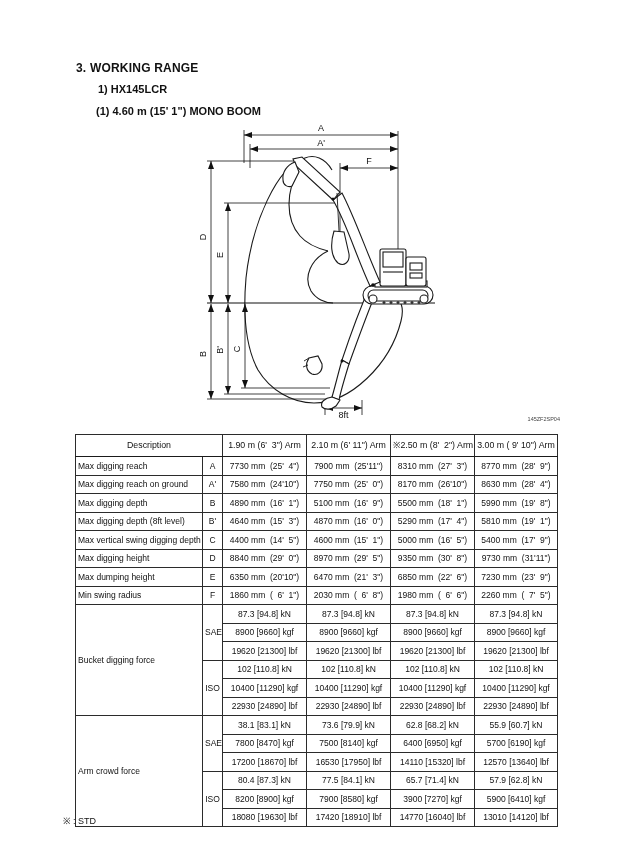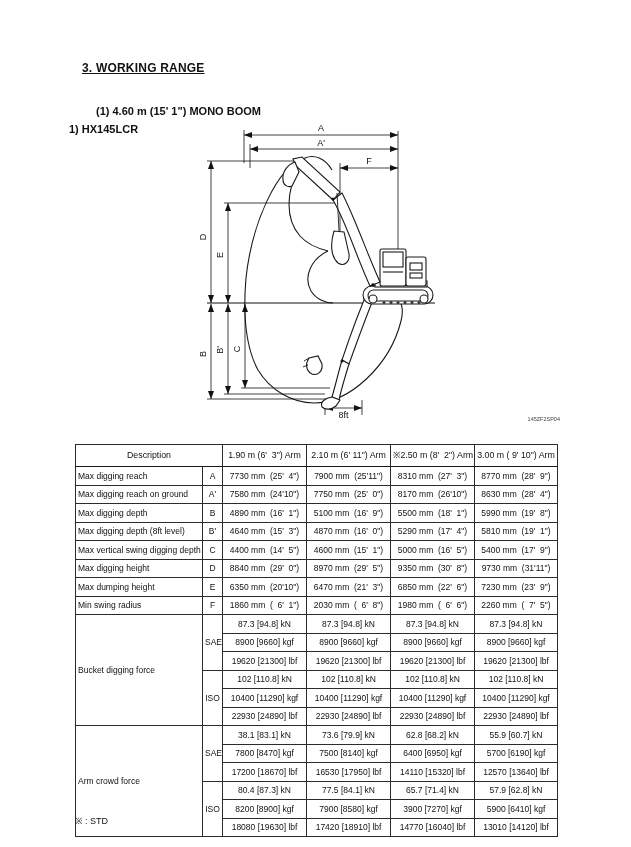--- a/index.html
+++ b/index.html
@@ -19,22 +19,22 @@
   td.force{padding-right:8px;}
   .footnote{font-size:9px;white-space:pre;}
   
   svg text{font-family:"Liberation Sans",sans-serif;fill:#111;}
   .dimtxt{font-size:9px;}
   .figcode{font-size:5.5px;fill:#444;}
 </style>
 </head>
 <body>
 
-<div class="abs title1" style="left:82px;top:61px;text-decoration:underline;">3. WORKING RANGE</div>
-<div class="abs title2" style="left:69px;top:83px;margin-top:40px;">1) HX145LCR</div>
+<div class="abs title1" style="left:76px;top:61px;">3. WORKING RANGE</div>
+<div class="abs title2" style="left:98px;top:83px;">1) HX145LCR</div>
 <div class="abs title3" style="left:96px;top:105px;">(1) 4.60 m (15'  1") MONO BOOM</div>
 
 <div class="abs" style="left:192px;top:118px;width:380px;height:315px;">
 <svg width="380" height="315" viewBox="0 0 380 315">
   <defs>
     <marker id="ar" markerUnits="userSpaceOnUse" markerWidth="9" markerHeight="7" refX="8" refY="3" orient="auto-start-reverse">
       <path d="M0,0 L8,3 L0,6 Z" fill="#111"></path>
     </marker>
   </defs>
 
@@ -116,21 +116,21 @@
     <text transform="translate(31,137) rotate(-90)" text-anchor="middle" class="dimtxt">E</text>
     <text transform="translate(14,236) rotate(-90)" text-anchor="middle" class="dimtxt">B</text>
     <text transform="translate(31,232) rotate(-90)" text-anchor="middle" class="dimtxt">B'</text>
     <text transform="translate(48,231) rotate(-90)" text-anchor="middle" class="dimtxt">C</text>
     <text x="151.5" y="300" text-anchor="middle" class="dimtxt">8ft</text>
     <text x="368" y="303" text-anchor="end" class="figcode">145ZF2SP04</text>
   </g>
 </svg>
 </div>
 
-<table id="spec-table" class="abs" style="left:75px;top:444px;">
+<table id="spec-table" class="abs" style="left:75px;top:434px;">
   <colgroup>
     <col style="width:127px">
       <col style="width:20px">
     <col style="width:84px">
       <col style="width:84px">
       <col style="width:84px">
       <col style="width:83px">
   </colgroup>
   <tbody>
       <tr class="hdr">
@@ -278,14 +278,14 @@
       </tr>
       <tr>
         <td class="val force">18080 [19630] lbf</td>
         <td class="val force">17420 [18910] lbf</td>
         <td class="val force">14770 [16040] lbf</td>
         <td class="val force">13010 [14120] lbf</td>
       </tr>
     </tbody>
 </table>
 
-<div class="abs footnote" style="left:75px;top:814px;">※ : STD</div>
+<div class="abs footnote" style="left:63px;top:814px;">※ : STD</div>
 <div class="abs footnote" style="left:160px;top:858px;text-decoration:underline;">[   ] : Power boost</div>
 
 </body></html>

